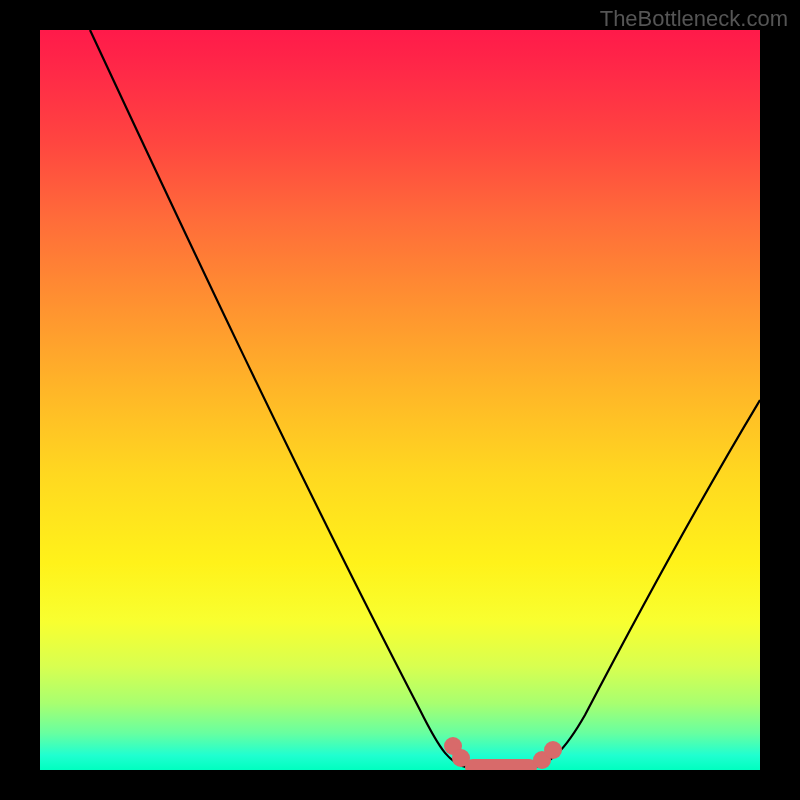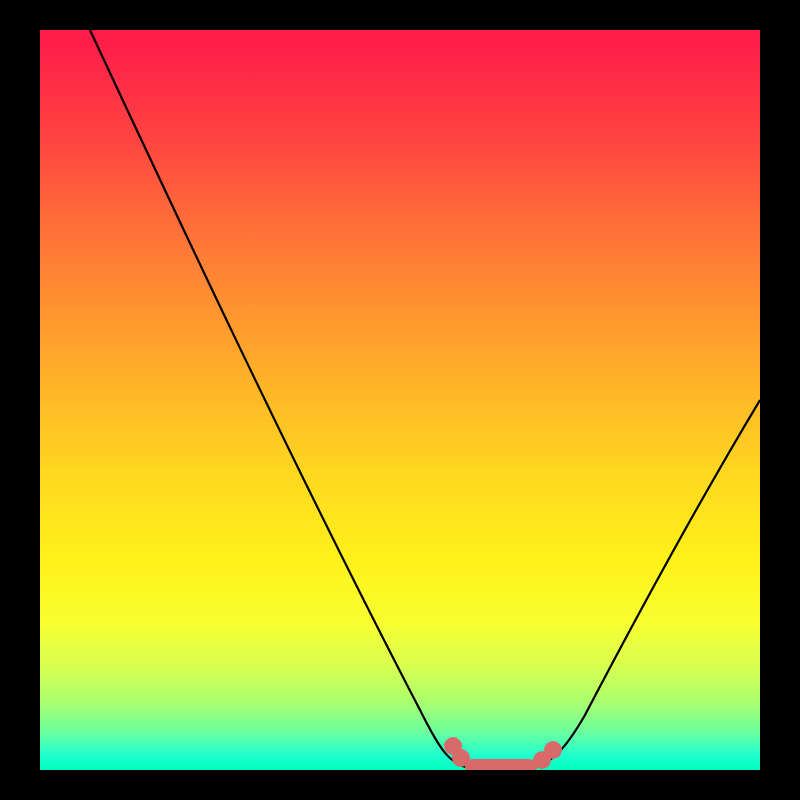--- a/index.html
+++ b/index.html
@@ -55,20 +55,21 @@
     left: 0;
     top: 0;
     width: 720px;
     height: 740px;
   }
 </style>
 </head>
 <body>
 
 <div class="container">
+  <div class="watermark">TheBottleneck.com</div>
 
   <div class="plot-area">
     <div class="gradient"></div>
 
     <svg class="curve" viewBox="0 0 720 740" preserveAspectRatio="none">
       <path d="M 50 0
                C 120 150, 250 430, 380 680
                C 400 720, 410 735, 430 738
                L 490 738
                C 510 735, 525 720, 545 685

